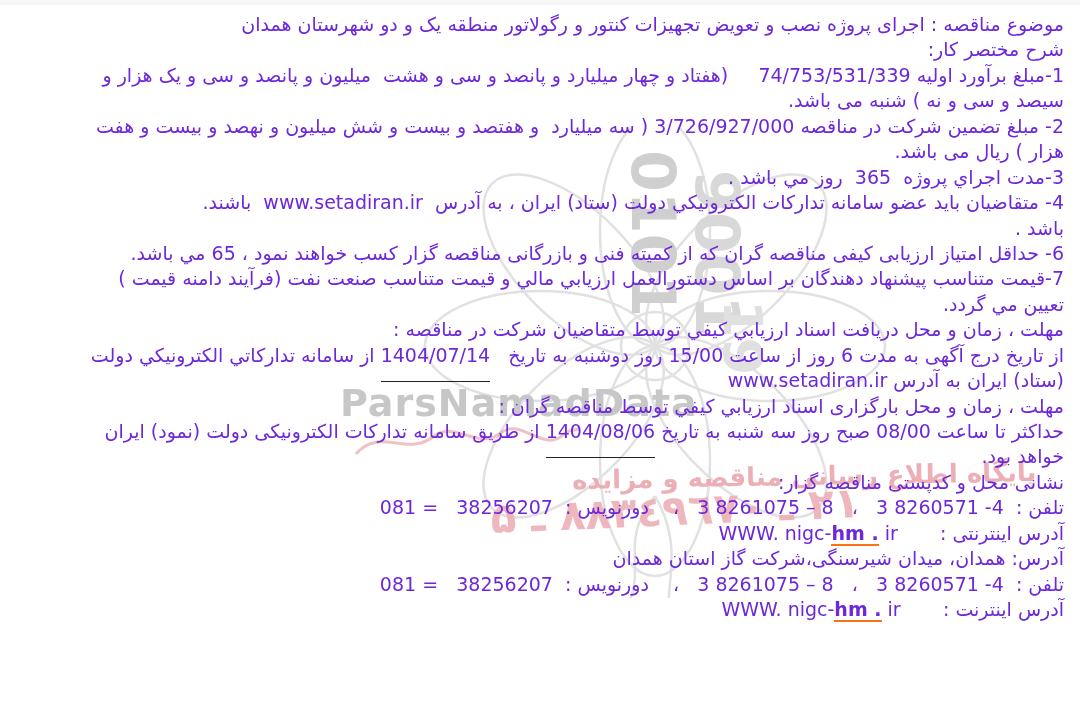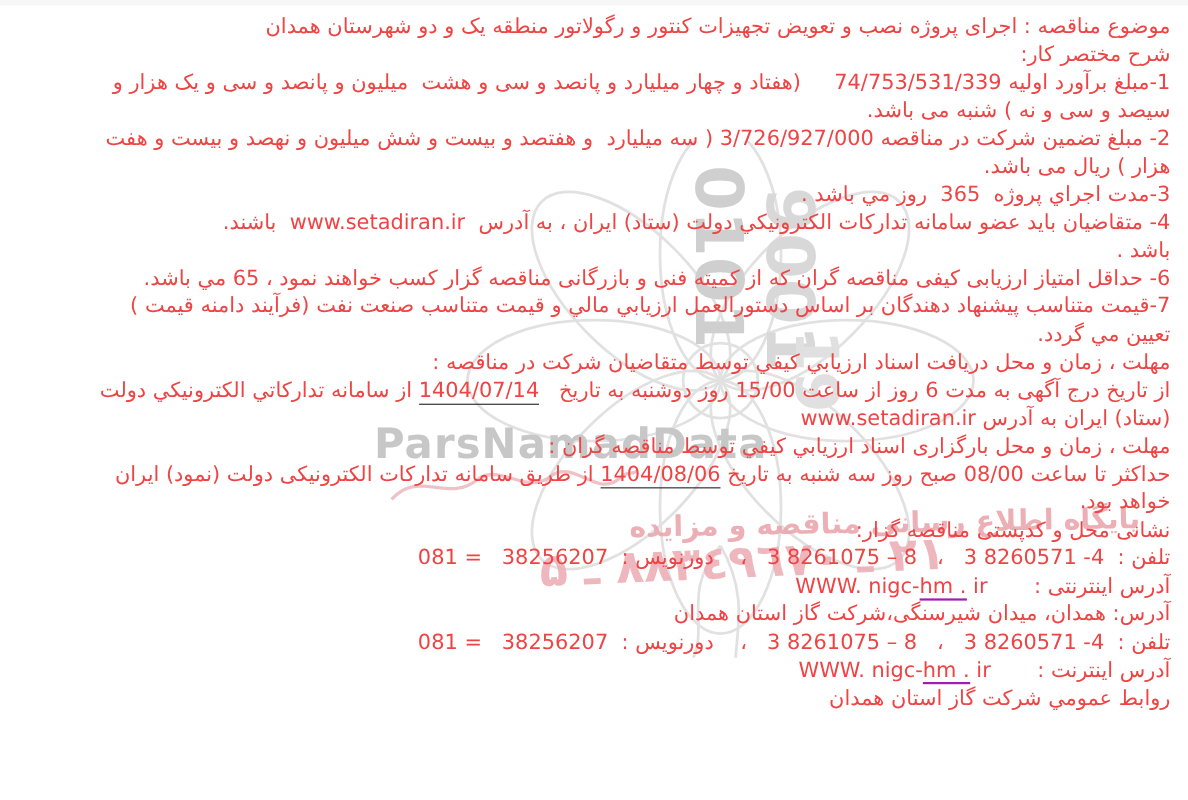--- a/index.html
+++ b/index.html
@@ -23,27 +23,27 @@
     color:#e9a2aa;opacity:.85;white-space:nowrap;transform:rotate(-1deg);
   }
   .wm-pink-phone{
     top:486px;left:330px;width:690px;direction:rtl;text-align:center;
     font-size:42px;font-weight:700;color:#edafb6;opacity:.9;letter-spacing:6px;
     white-space:nowrap;transform:rotate(-2.5deg);transform-origin:center;
   }
   
   .doc{
     position:absolute;top:12px;right:16px;left:16px;z-index:3;
-    direction:rtl;text-align:right;color:#ef4444;
+    direction:rtl;text-align:right;color:#6d28d9;
   }
   .line{
     font-size:19px;line-height:25.45px;height:25.45px;white-space:pre-wrap;
   }
-  .u{border-bottom:1px solid #222;padding-bottom:1px;}
-  .lu{border-bottom:2px solid #a21caf;}
+  .u{border-bottom:1px solid #222;padding-bottom:15px;}
+  .lu{border-bottom:2px solid #f97316;font-weight:bold;}
 </style>
 </head>
 <body>
 
 <div class="page">
   <div class="topband"></div>
 
   <svg class="wm" style="left:420px;top:128px;" width="470" height="470" viewBox="0 0 470 470">
     <g transform="translate(235,218)" fill="none" stroke="#dedede" stroke-width="2.5" opacity="0.9">
       <ellipse cx="0" cy="-115" rx="55" ry="115"></ellipse>
@@ -90,15 +90,14 @@
       <div class="line" dir="rtl"><span>(ستاد) ایران به آدرس </span><span>www.setadiran.ir</span></div>
       <div class="line" dir="rtl"><span>مهلت ، زمان و محل بارگزاری اسناد ارزیابي کیفي توسط مناقصه گران :</span></div>
       <div class="line" dir="rtl"><span>حداکثر تا ساعت 08/00 صبح روز سه شنبه به تاریخ </span><span class="u">1404/08/06</span><span> از طریق سامانه تدارکات الکترونیکی دولت (نمود) ایران</span></div>
       <div class="line" dir="rtl"><span>خواهد بود.</span></div>
       <div class="line" dir="rtl"><span>نشانی محل و کدپستی مناقصه گزار:</span></div>
       <div class="line" dir="rtl"><span>تلفن :  ⁦3 8260571 -4⁩   ،   ⁦3 8261075 – 8⁩   ،    دورنویس :  ⁦081 =   38256207⁩</span></div>
       <div class="line" dir="rtl"><span>آدرس اینترنتی :       </span><span>WWW. nigc-</span><span class="lu">hm .</span><span> ir</span></div>
       <div class="line" dir="rtl"><span>آدرس: همدان، میدان شیرسنگی،شرکت گاز استان همدان</span></div>
       <div class="line" dir="rtl"><span>تلفن :  ⁦3 8260571 -4⁩   ،   ⁦3 8261075 – 8⁩   ،    دورنویس :  ⁦081 =   38256207⁩</span></div>
       <div class="line" dir="rtl"><span>آدرس اینترنت :       </span><span>WWW. nigc-</span><span class="lu">hm .</span><span> ir</span></div>
-      <div class="line" dir="rtl"><span>روابط عمومي شرکت گاز استان همدان</span></div>
     </div>
 </div>
 
 </body></html>

